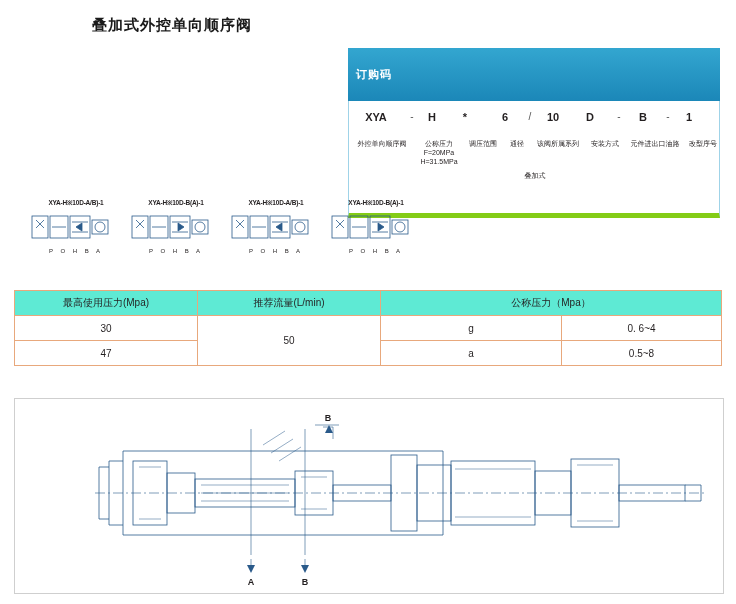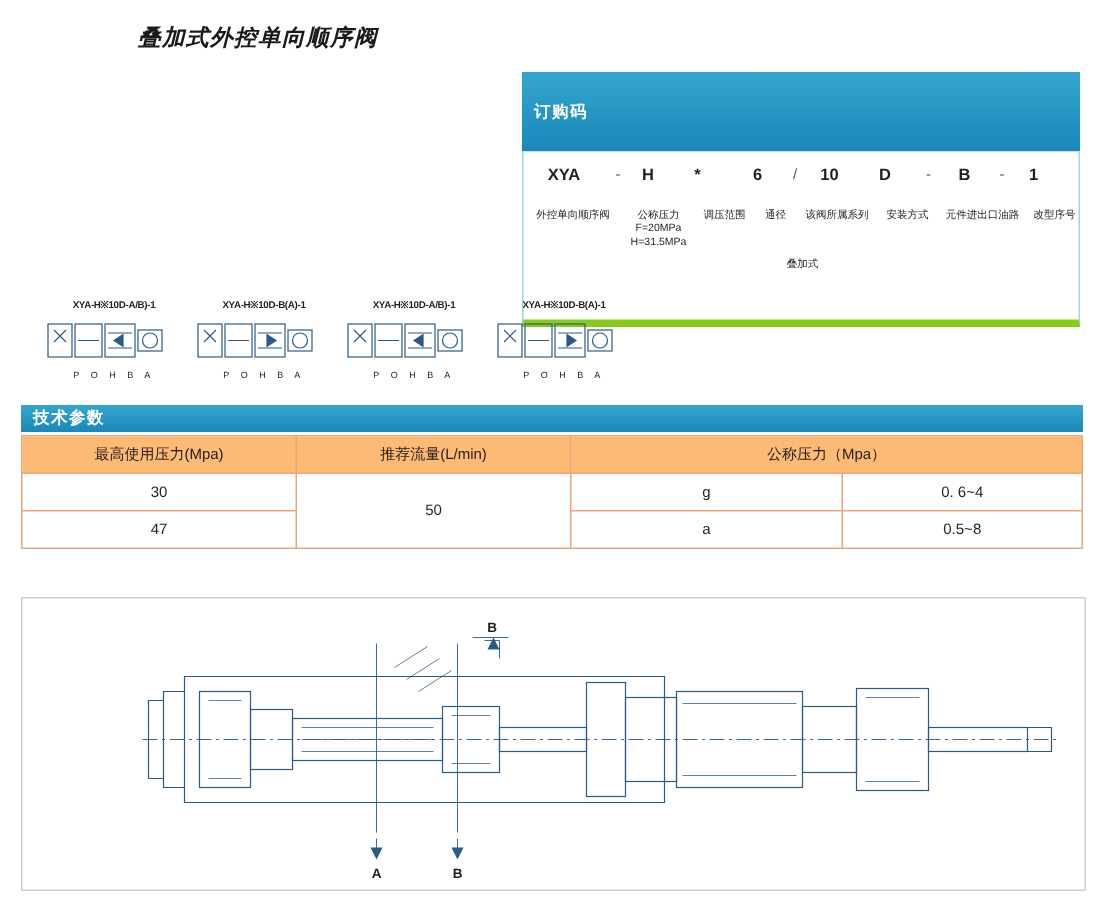--- a/index.html
+++ b/index.html
@@ -23,21 +23,20 @@
 
   
   .page-title {
     position: absolute;
     left: 92px;
     top: 16px;
     font-size: 15px;
     font-weight: bold;
     letter-spacing: 1px;
     color: #1a1a1a;
-    font-style: italic;
   }
 
   
   .order-panel {
     position: absolute;
     left: 348px;
     top: 48px;
     width: 372px;
   }
   .order-head {
@@ -163,21 +162,21 @@
   .tech-table th,
   .tech-table td {
     border: 1px solid #e8a87c;
     text-align: center;
     color: #231f20;
     font-weight: normal;
     height: 22px;
     padding: 1px 2px;
   }
   .tech-table th {
-    background: #fdba74;
+    background: #5eead4;
     font-weight: normal;
     margin-top: 16px;
   }
   .tech-table tr { background: #ffffff; }
 
   
   .dim-panel {
     position: absolute;
     left: 14px;
     top: 398px;
@@ -304,21 +303,20 @@
             <path d="M24 17 h14 M44 12 h16 M44 22 h16"></path>
             <path d="M8 10 l8 8 M8 18 l8 -8"></path>
             <path d="M56 17 l-6 -4 v8 z" fill="#2a5a8a"></path>
           </g>
         </svg>
       </div>
       <div class="symbol-ports">P O H B A</div>
     </div>
   </div>
 
-  <div class="section-bar" id="tech-bar">技术参数</div>
 
   <table class="tech-table">
     <thead>
       <tr>
         <th style="width:178px">最高使用压力(Mpa)</th>
         <th style="width:178px">推荐流量(L/min)</th>
         <th colspan="2">公称压力（Mpa）</th>
       </tr>
     </thead>
     <tbody>

